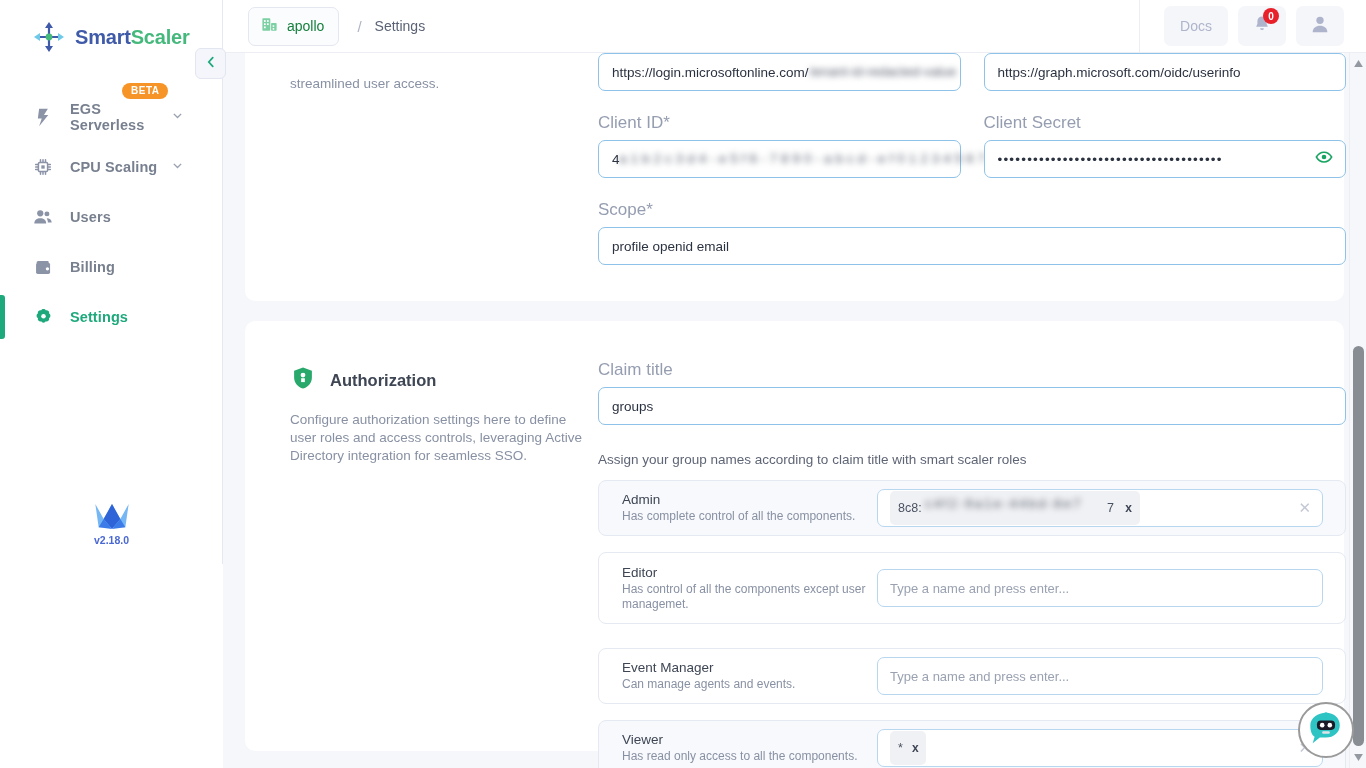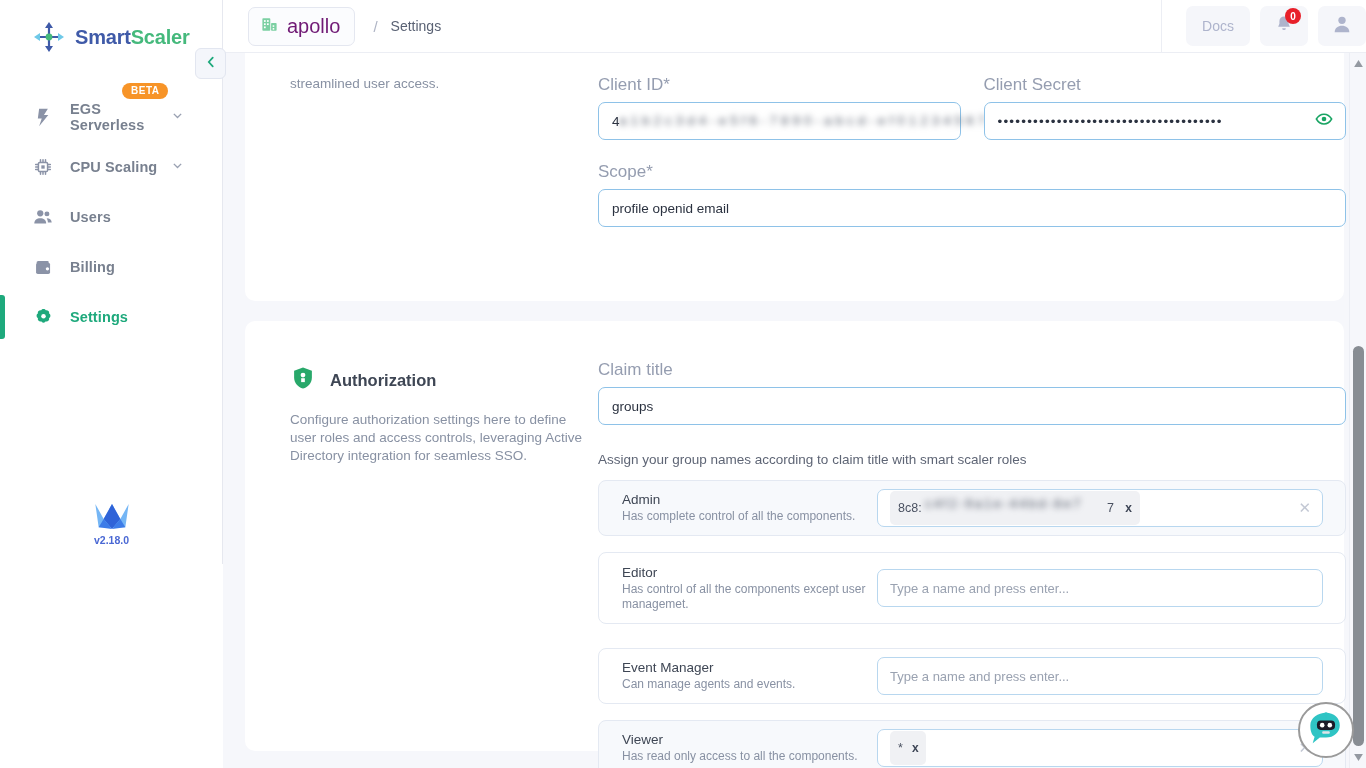--- a/index.html
+++ b/index.html
@@ -91,26 +91,27 @@
     z-index: 4;
   }
   .proj-chip {
     margin-left: 25px;
     display: flex; align-items: center; gap: 8px;
     border: 1px solid #e4e7f0; border-radius: 7px;
     background: #fbfcfe;
     padding: 7px 14px 7px 11px;
     cursor: pointer;
   }
-  .proj-chip .proj-name { font-size: 20px; color: #701a75; }
+  .proj-chip .proj-name { font-size: 14px; color: #15803d; }
   .crumb-sep { margin: 0 13px 0 18px; color: #aeb4c4; font-size: 15px; }
   .crumb-cur { font-size: 14px; color: #5a6274; }
 
   .topbar-right {
     margin-left: auto; display: flex; align-items: center; gap: 10px;
+    padding-right: 22px;
   }
   .tb-divider { width: 1px; height: 52px; background: #eceef4; margin-right: 14px; }
   .tb-btn {
     width: 48px; height: 40px; border-radius: 7px;
     background: #f5f6fa;
     display: flex; align-items: center; justify-content: center;
     cursor: pointer; position: relative;
   }
   .tb-btn.docs { width: 64px; font-size: 14px; color: #aeb4cc; }
   .bell-badge {
@@ -403,20 +404,31 @@
 
   <div class="main">
 
     <div class="card-top">
 
       <div class="desc-col" style="top:146px;">
         <div class="sec-desc">streamlined user access.</div>
       </div>
 
       <div class="form-col" style="top:140px;">
+        <div class="row2">
+          <div>
+            <div style="position:relative;">
+              <input class="inp" value="https://login.microsoftonline.com/" style="">
+              <span class="blurtext" style="left:212px; top:11px;">tenant-id-redacted-value</span>
+            </div>
+          </div>
+          <div>
+            <input class="inp" value="https://graph.microsoft.com/oidc/userinfo" style="">
+          </div>
+        </div>
 
         <div class="row2" style="margin-top:22px;">
           <div>
             <div class="field-label">Client ID*</div>
             <div style="position:relative;">
               <input class="inp" value="4" style="">
               <span class="blurtext" style="left:21px; top:11px; letter-spacing:4px;">a1b2c3d4-e5f6-7890-abcd-ef0123456789</span>
             </div>
           </div>
           <div>

